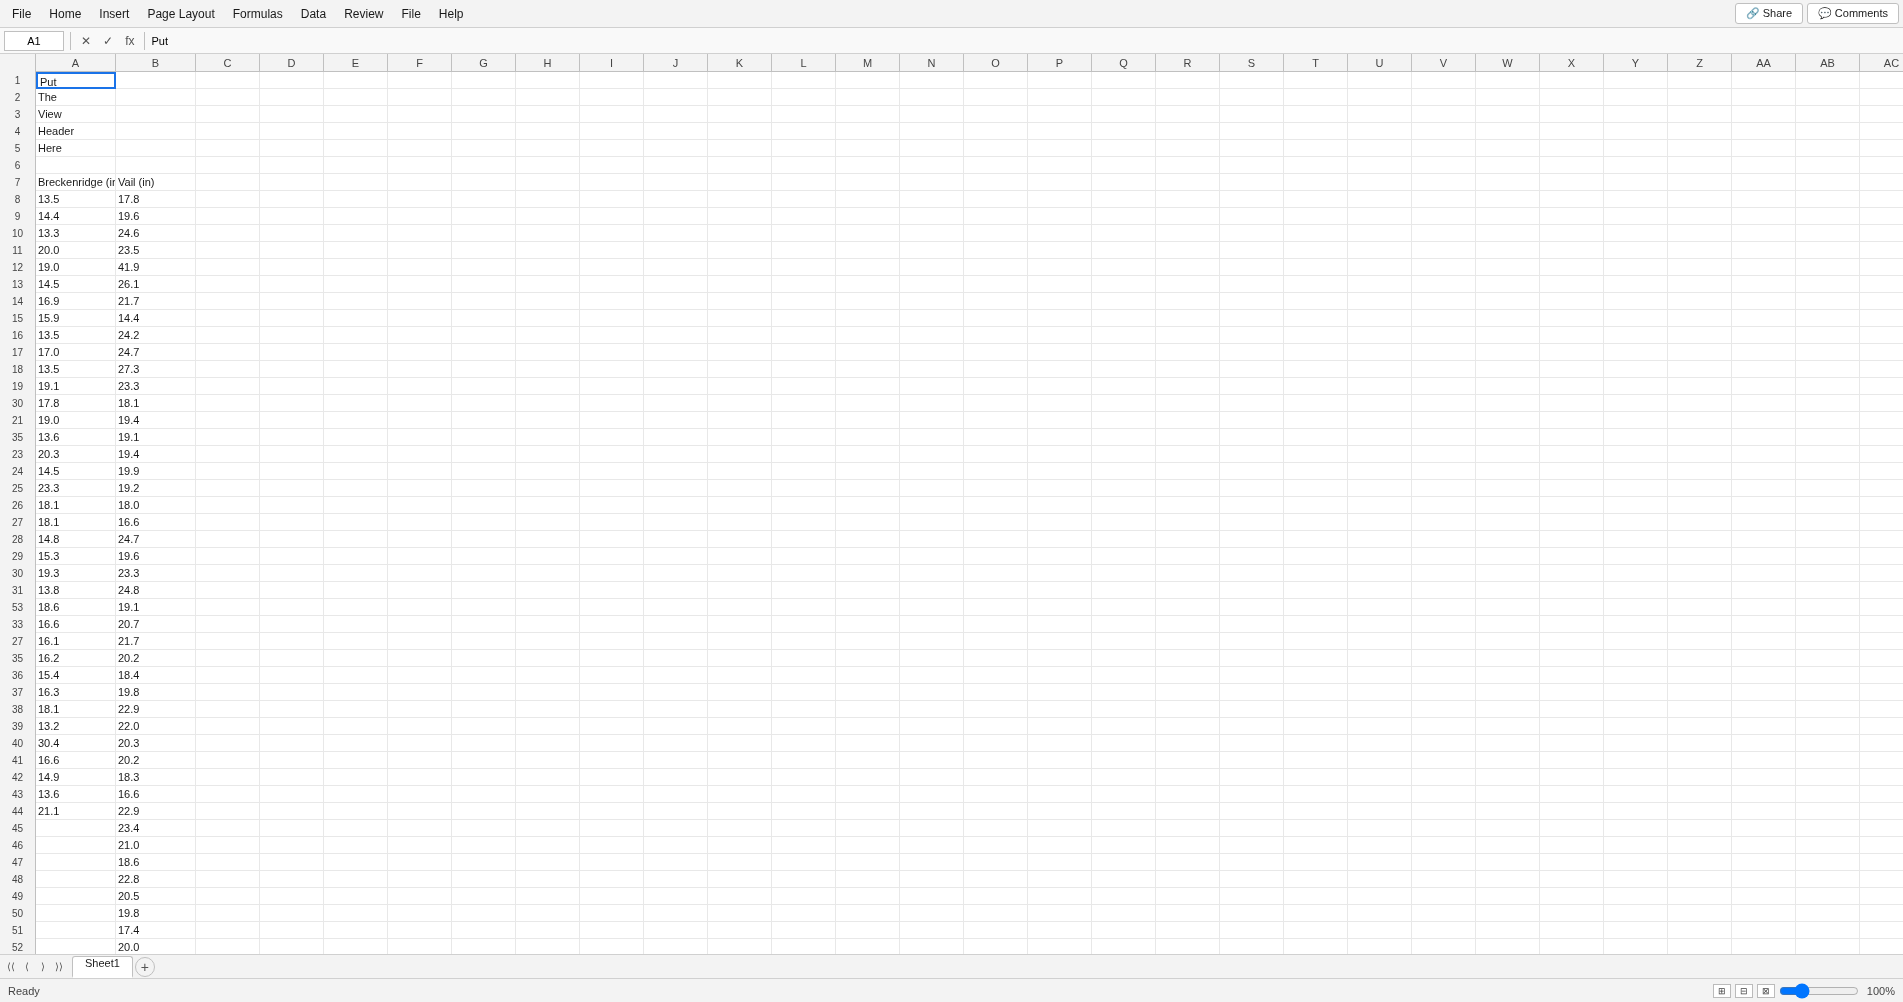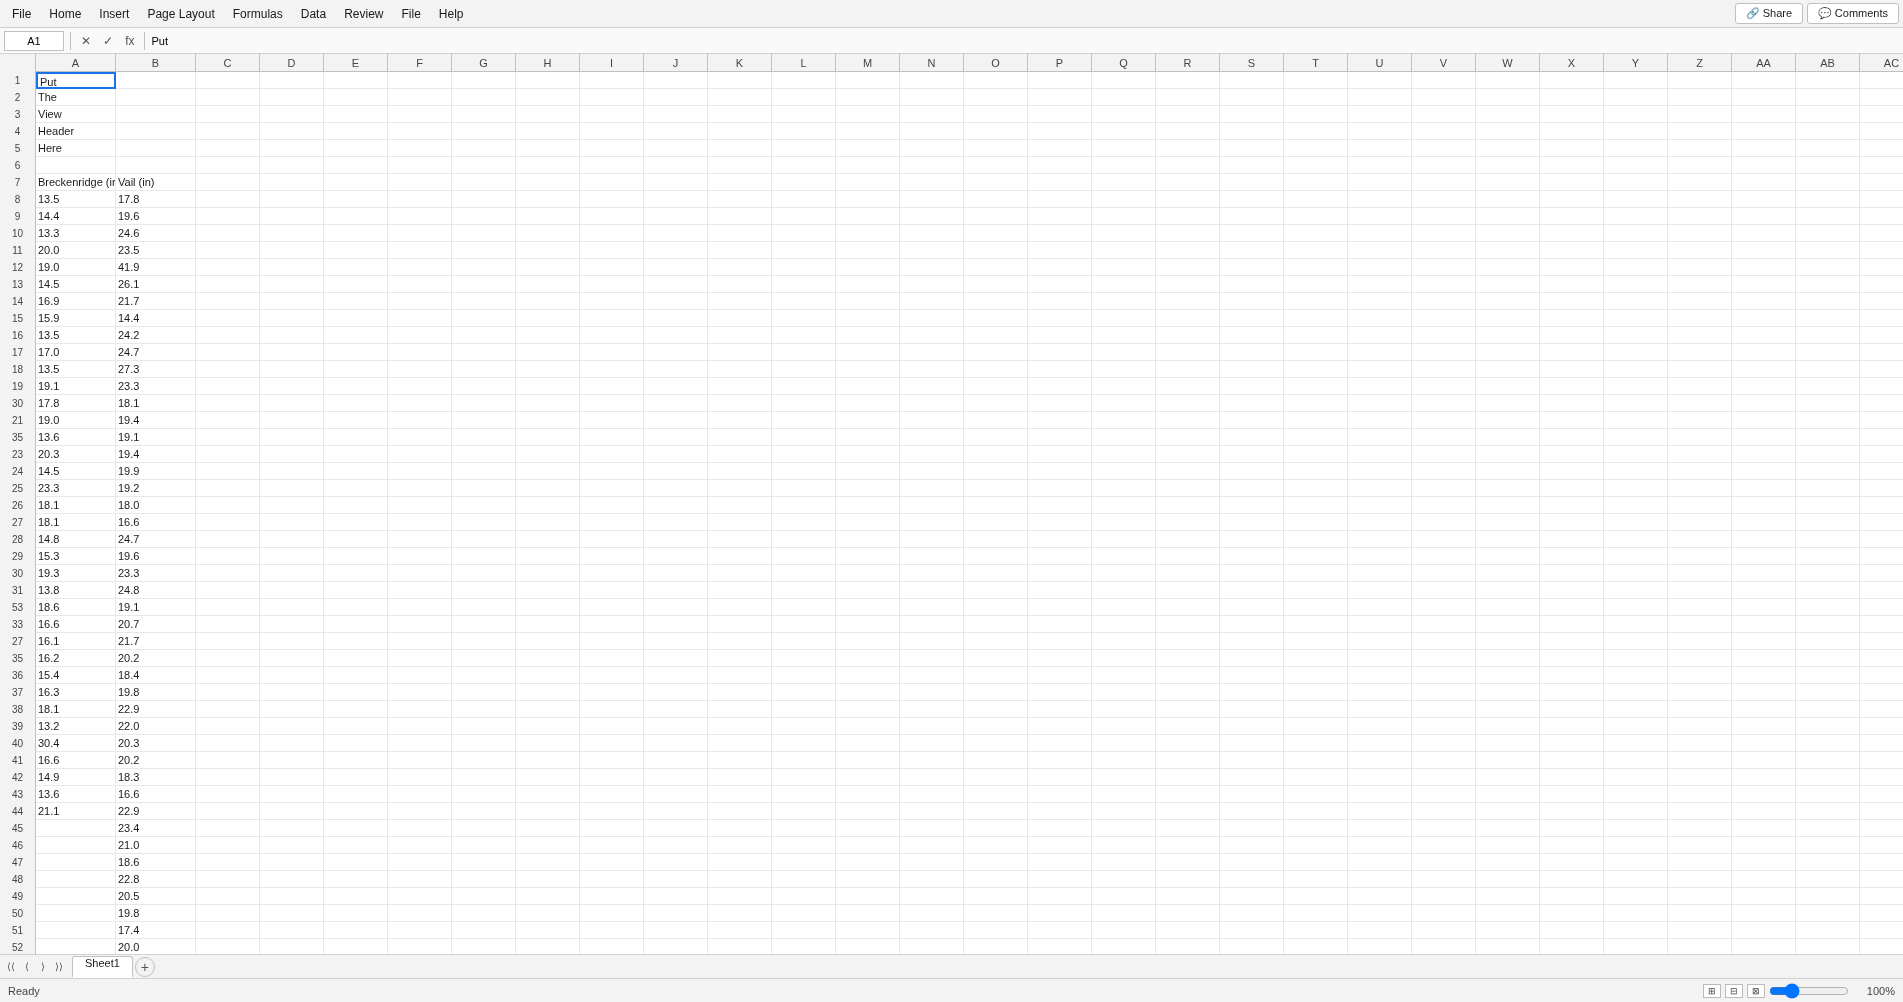--- a/index.html
+++ b/index.html
@@ -190,21 +190,21 @@
       background: #fff;
       cursor: pointer;
       display: flex;
       align-items: center;
       justify-content: center;
       font-size: 9px;
     }
     .zoom-slider-container {
       display: flex;
       align-items: center;
-      gap: 18px;
+      gap: 8px;
     }
 
     
     #sheet-tabs {
       height: 24px;
       background: #f3f3f3;
       border-top: 1px solid #d0d0d0;
       display: flex;
       align-items: center;
       padding: 0 4px;

